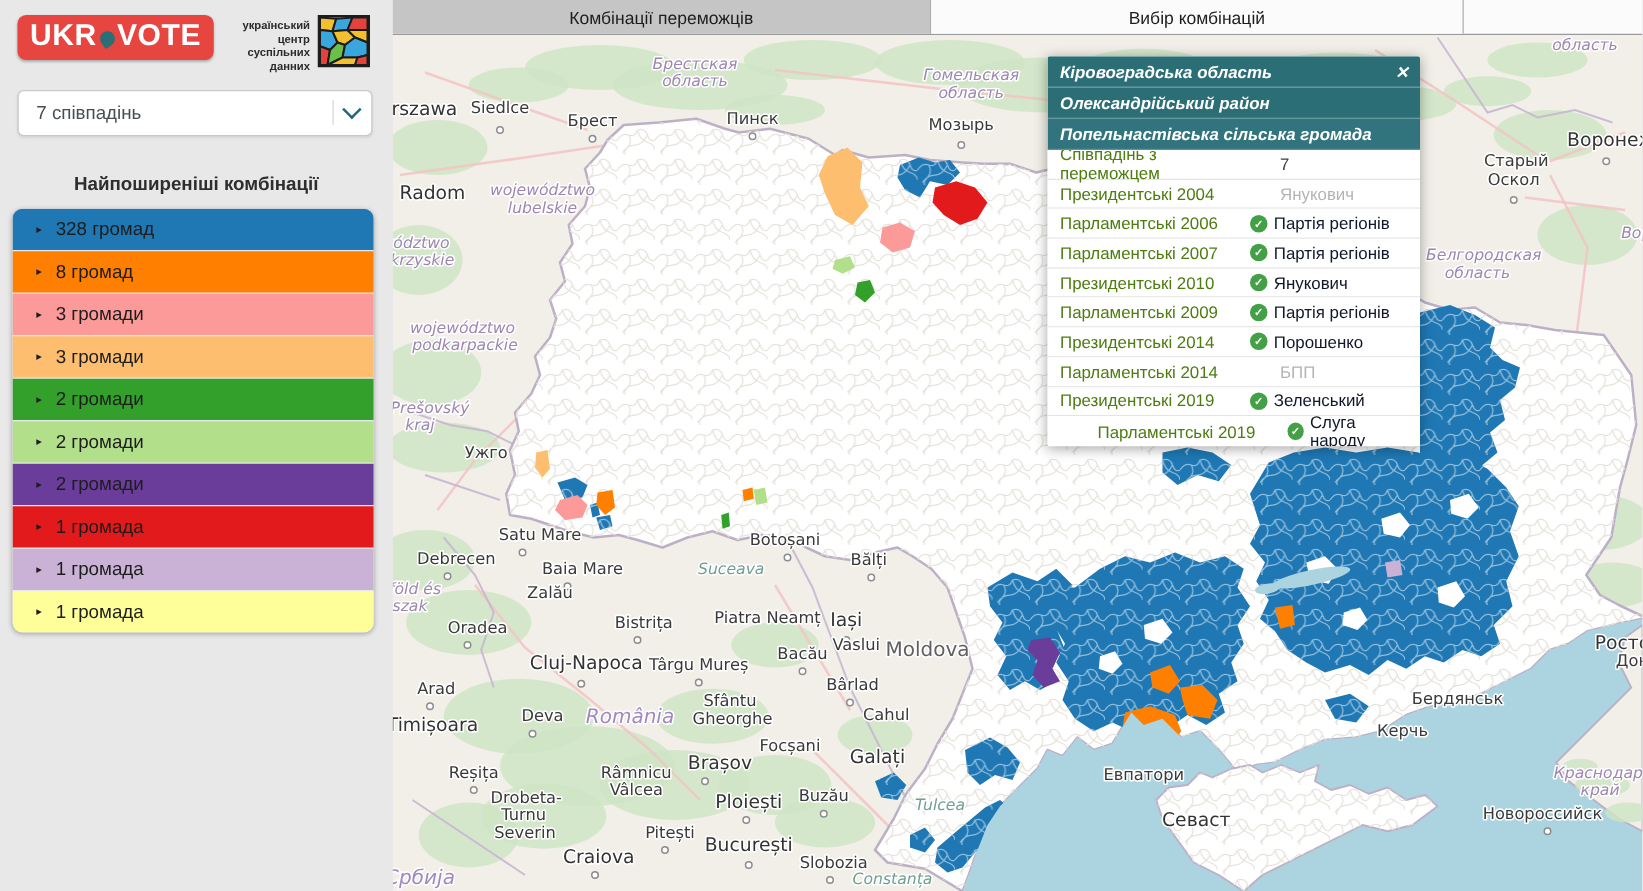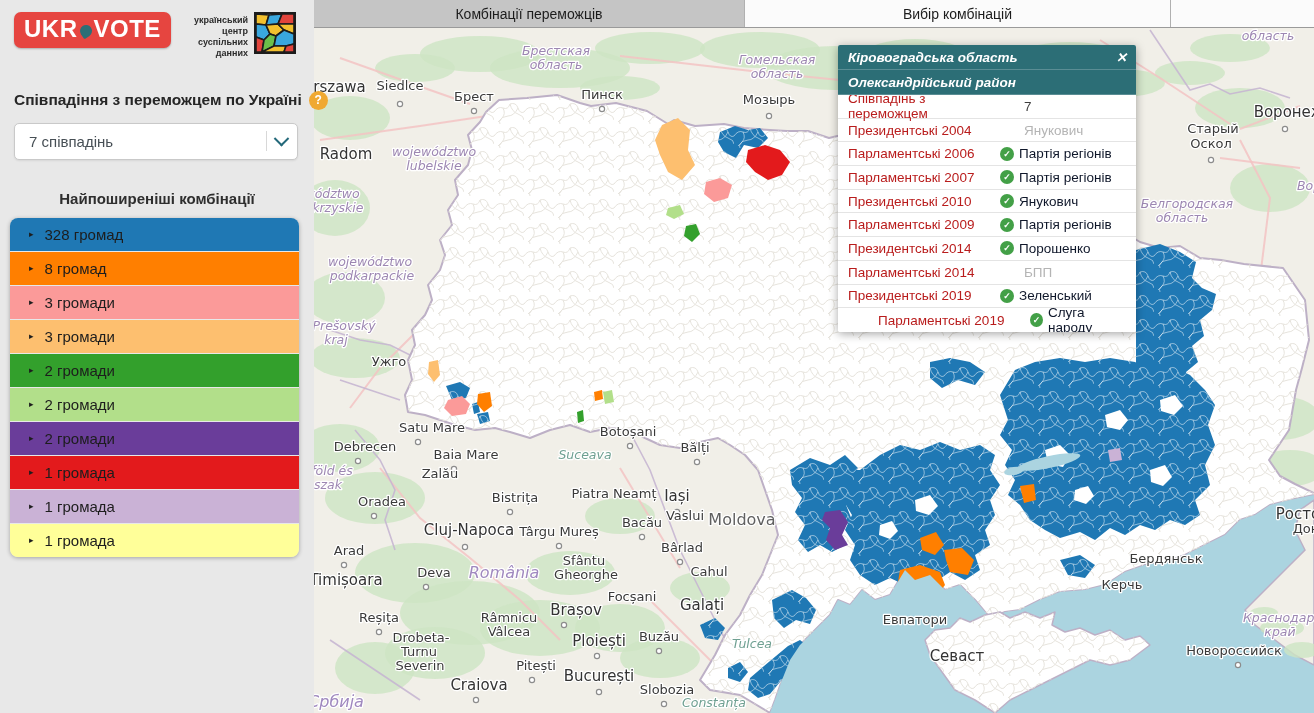--- a/index.html
+++ b/index.html
@@ -47,21 +47,21 @@
   #map-svg { display:block; cursor:grab; }
   #map-svg text { font-family:"DejaVu Sans","Liberation Sans",sans-serif; paint-order:stroke; stroke:#ffffff; stroke-width:2.5px; stroke-linejoin:round; }
 
   
   #popup { position:absolute; left:524px; top:17px; width:298px; background:#fff; box-shadow:0 2px 10px rgba(0,0,0,.35); border-radius:2px; overflow:hidden; z-index:25; font-size:13.5px; }
   .phead { height:25px; display:flex; align-items:center; padding:0 10px; background:#2c6e76; color:#fff; font-weight:bold; border-bottom:1px solid rgba(255,255,255,.22); position:relative;font-style:italic; }
   .phead.hromada { background:#31747d; }
   .pclose { position:absolute; right:9px; top:0; height:25px; display:flex; align-items:center; color:#fff; font-size:13px; font-weight:bold; cursor:pointer; }
   .prow { height:23.7px; display:flex; align-items:center; padding:0 10px; background:#fff; border-bottom:1px solid #e4e4e4; }
   .prow:last-child { border-bottom:none;padding-left:40px; }
-  .plabel { width:152px; color:#b91c1c; flex-shrink:0; }
+  .plabel { width:152px; color:#4d7c0f; flex-shrink:0; }
   .pval { display:flex; align-items:center; gap:5px; }
   .pval .spacer { width:19px; }
   .badge { width:14px; height:14px; border-radius:50%; background:#43a047; color:#fff; font-size:9px; font-weight:bold; display:flex; align-items:center; justify-content:center; }
   .v-plain { color:#3e3e3e; }
   .v-muted { color:#b4b4b4; }
   .v-match { color:#0f172a; }
 </style>
 </head>
 <body>
 
@@ -91,24 +91,20 @@
           <polygon points="24,12 40,12 40,22 30,18" fill="#f2c02e" stroke="#1c1c1c" stroke-width="1.6"></polygon>
           <polygon points="2,25 10,28 8,40 2,40" fill="#e2443c" stroke="#1c1c1c" stroke-width="1.6"></polygon>
           <polygon points="10,28 16,22 22,24 20,34 8,40" fill="#6cc04a" stroke="#1c1c1c" stroke-width="1.6"></polygon>
           <polygon points="22,24 30,18 40,22 40,32 32,34 20,34" fill="#39a7de" stroke="#1c1c1c" stroke-width="1.6"></polygon>
           <polygon points="20,34 32,34 30,40 8,40" fill="#f2c02e" stroke="#1c1c1c" stroke-width="1.6"></polygon>
           <polygon points="32,34 40,32 40,40 30,40" fill="#e2443c" stroke="#1c1c1c" stroke-width="1.6"></polygon>
         </svg>
       </div>
     </div>
 
-    <div class="title-row">
-      <h1>Співпадіння з переможцем по Україні</h1>
-      <span class="help">?</span>
-    </div>
 
     <div class="dropdown">
       <span class="val">7 співпадінь</span>
       <span class="sep"></span>
       <span class="chev"></span>
     </div>
 
     <div class="list-heading">Найпоширеніші комбінації</div>
 
     <div id="combo-list">
@@ -393,20 +389,21 @@
           <text x="980" y="594" font-size="12.5" fill="#9d87b2" text-anchor="middle" font-style="italic" font-weight="normal">Краснодарский</text>
           <text x="966" y="608" font-size="12.5" fill="#9d87b2" text-anchor="middle" font-style="italic" font-weight="normal">край</text>
           <text x="920" y="627" font-size="13" fill="#3a3a3a" text-anchor="middle" font-style="normal" font-weight="normal">Новороссийск</text>
           <text x="984" y="491" font-size="15" fill="#333333" text-anchor="middle" font-style="normal" font-weight="normal">Росто</text>
           <text x="992" y="505" font-size="13" fill="#3a3a3a" text-anchor="middle" font-style="normal" font-weight="normal">Дон</text>
         </svg>
 
       <div id="popup">
           <div class="phead">Кіровоградська область<span class="pclose">✕</span></div>
           <div class="phead">Олександрійський район</div>
+          <div class="phead hromada">Попельнастівська сільська громада</div>
           <div class="prow">
             <span class="plabel">Співпадінь з переможцем</span>
             <div class="pval">
               <span class="spacer"></span>
               <span class="v-plain">7</span>
             </div>
           </div>
           <div class="prow">
             <span class="plabel">Президентські 2004</span>
             <div class="pval">

